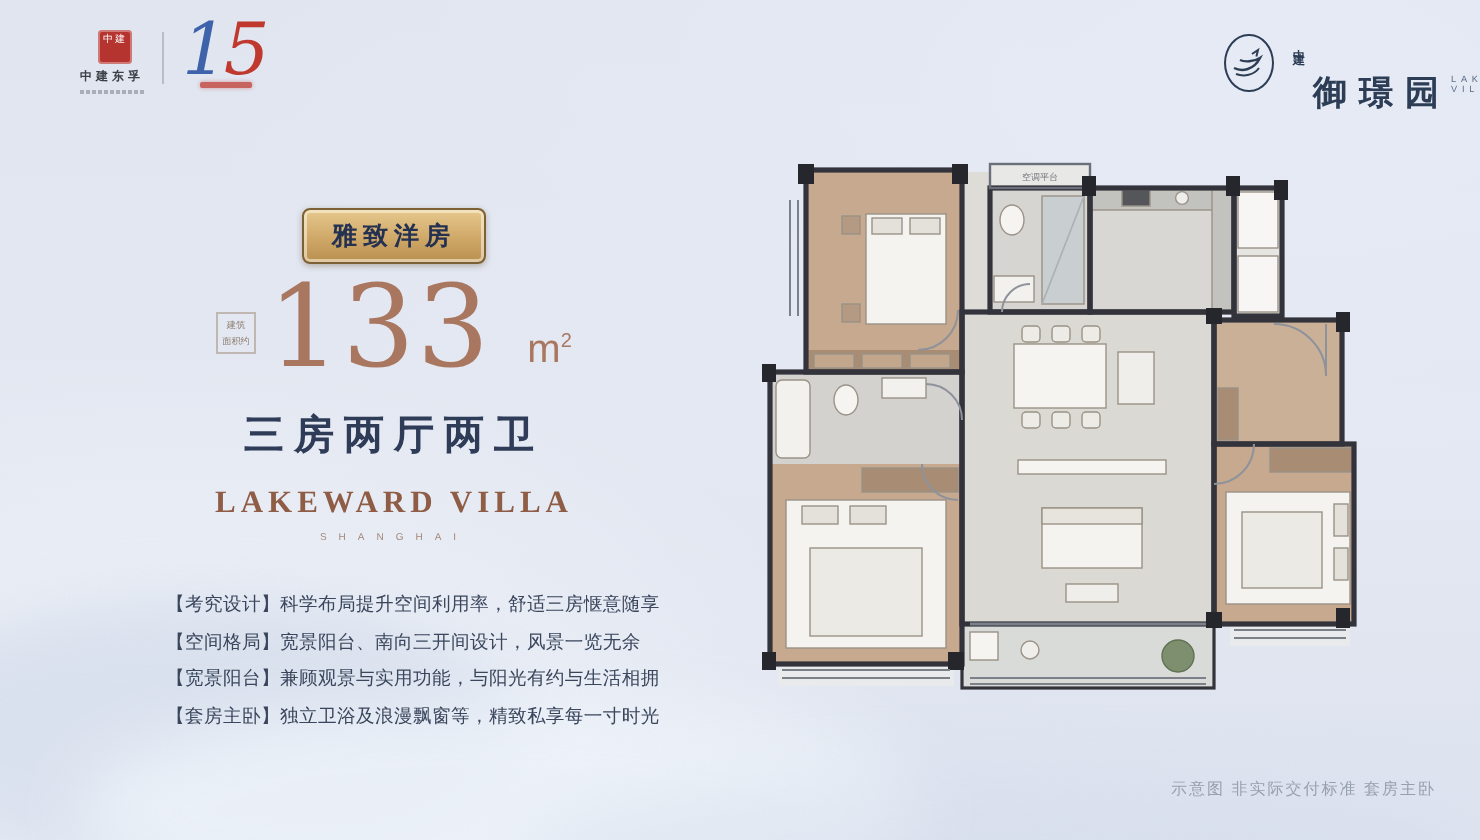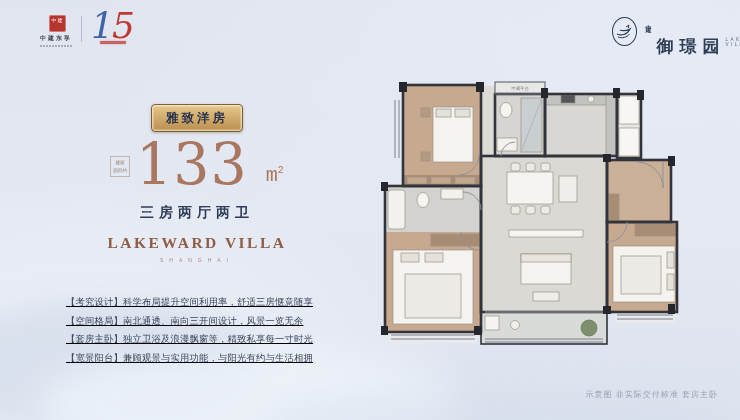--- a/index.html
+++ b/index.html
@@ -50,29 +50,29 @@
           background:linear-gradient(180deg,#e6c88e 0%,#cfa868 55%,#b98f4e 100%);
           border:1px solid #7d6136; border-radius:4px;
           box-shadow:inset 0 0 0 1.5px rgba(255,248,230,.55), 0 1px 3px rgba(90,70,30,.35);
           color:#243150; font-weight:700; font-size:12.5px; letter-spacing:3px;
           font-family:Liberation Sans, sans-serif;}
   .arearow{ margin-top:7px; display:flex; align-items:flex-end; justify-content:center; }
   .areaprefix{ font-size:4.6px; color:#8d7c6e; line-height:1.6; text-align:center;
                border:0.5px solid rgba(150,125,100,.45); padding:2px 2px; margin:0 6px 12px 0; }
   .areanum{ font-family:"DejaVu Serif", serif; font-size:57px; line-height:50px;
             color:#a9775f; letter-spacing:1px; }
-  .areaunit{ font-family:Liberation Mono, monospace; font-size:20px; color:#a9775f; margin:0 0 2px 18px; }
+  .areaunit{ font-family:Liberation Sans, sans-serif; font-size:20px; color:#a9775f; margin:0 0 2px 18px; }
   .areaunit sup{ font-size:10px; }
-  .layout{ margin-top:15px; font-size:14px; font-weight:700; letter-spacing:5px;
+  .layout{ margin-top:15px; font-size:20px; font-weight:700; letter-spacing:5px;
            color:#2e3c57; font-family:"Liberation Serif", serif; }
   .brandEn{ margin-top:12px; font-size:15.5px; letter-spacing:2.5px; color:#8f5c46;
             font-weight:600; font-family:"Liberation Serif", serif; }
   .cityEn{ margin-top:5px; font-size:5px; letter-spacing:6px; color:#a3897a; }
 
-  .features{ position:absolute; left:66px; top:293px; width:250px;text-decoration:underline; }
+  .features{ position:absolute; left:83px; top:293px; width:250px; }
   .feat{ font-size:9.3px; color:#3a465c; line-height:18.5px; letter-spacing:.2px; white-space:nowrap; }
 
   
   .plan{ position:absolute; left:375px; top:78px; width:305px; height:272px; }
 
   .disclaimer{ position:absolute; right:22px; top:389px; font-size:8px; letter-spacing:1px; color:#97a0af; }
 </style>
 </head>
 <body>
 
@@ -119,23 +119,23 @@
       <div class="areanum">133</div>
       <div class="areaunit"><span>m</span><sup>2</sup></div>
     </div>
     <div class="layout">三房两厅两卫</div>
     <div class="brandEn">LAKEWARD VILLA</div>
     <div class="cityEn">SHANGHAI</div>
   </div>
 
   <div class="features">
     <div class="feat">【考究设计】科学布局提升空间利用率，舒适三房惬意随享</div>
-    <div class="feat">【空间格局】南北通透、南向三开间设计，风景一览无余</div>
+    <div class="feat">【空间格局】宽景阳台、南向三开间设计，风景一览无余</div>
+    <div class="feat">【宽景阳台】兼顾观景与实用功能，与阳光有约与生活相拥</div>
     <div class="feat">【套房主卧】独立卫浴及浪漫飘窗等，精致私享每一寸时光</div>
-    <div class="feat">【宽景阳台】兼顾观景与实用功能，与阳光有约与生活相拥</div>
   </div>
 
   <div class="plan">
     <svg width="305" height="272" viewBox="0 0 305 272">
 
       <g>
         <rect x="120" y="4" width="50" height="12" fill="#e8e8e6"></rect>
         <rect x="106" y="8" width="14" height="70" fill="#dedcd6"></rect>
         <rect x="106" y="78" width="126" height="156" fill="#dbd9d3"></rect>
         <rect x="28" y="7" width="78" height="90" fill="#c7a98f"></rect>

